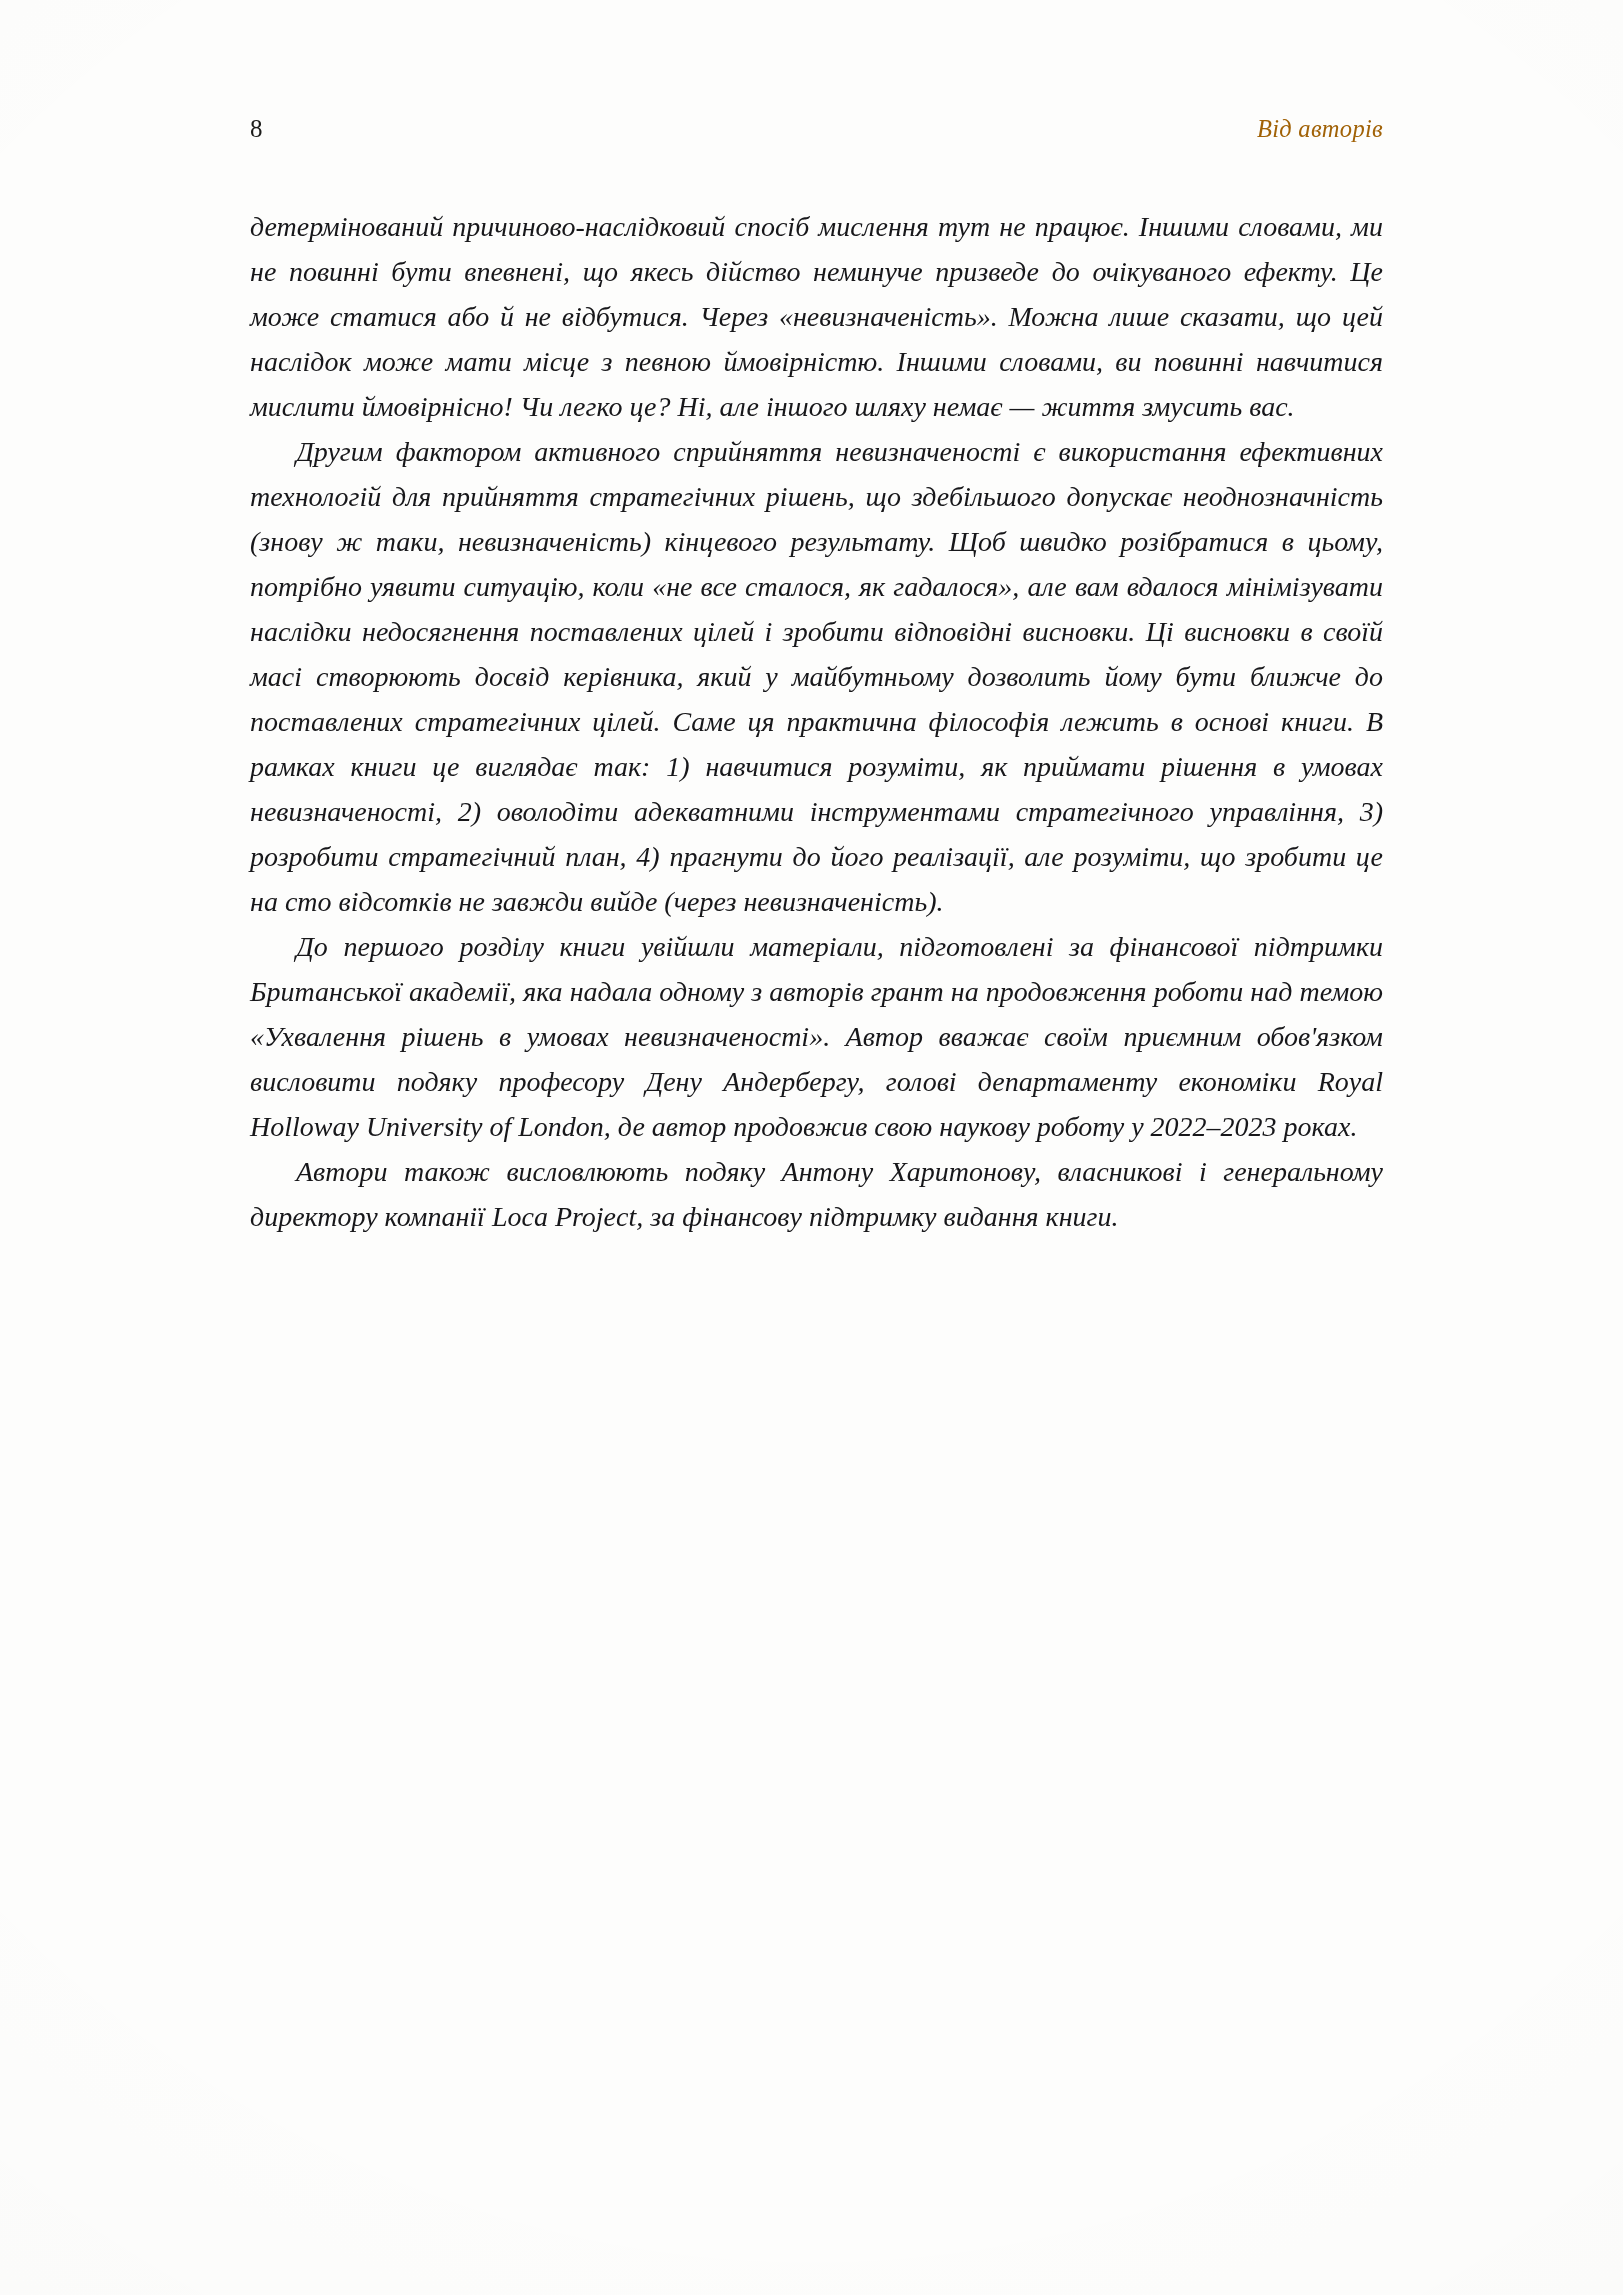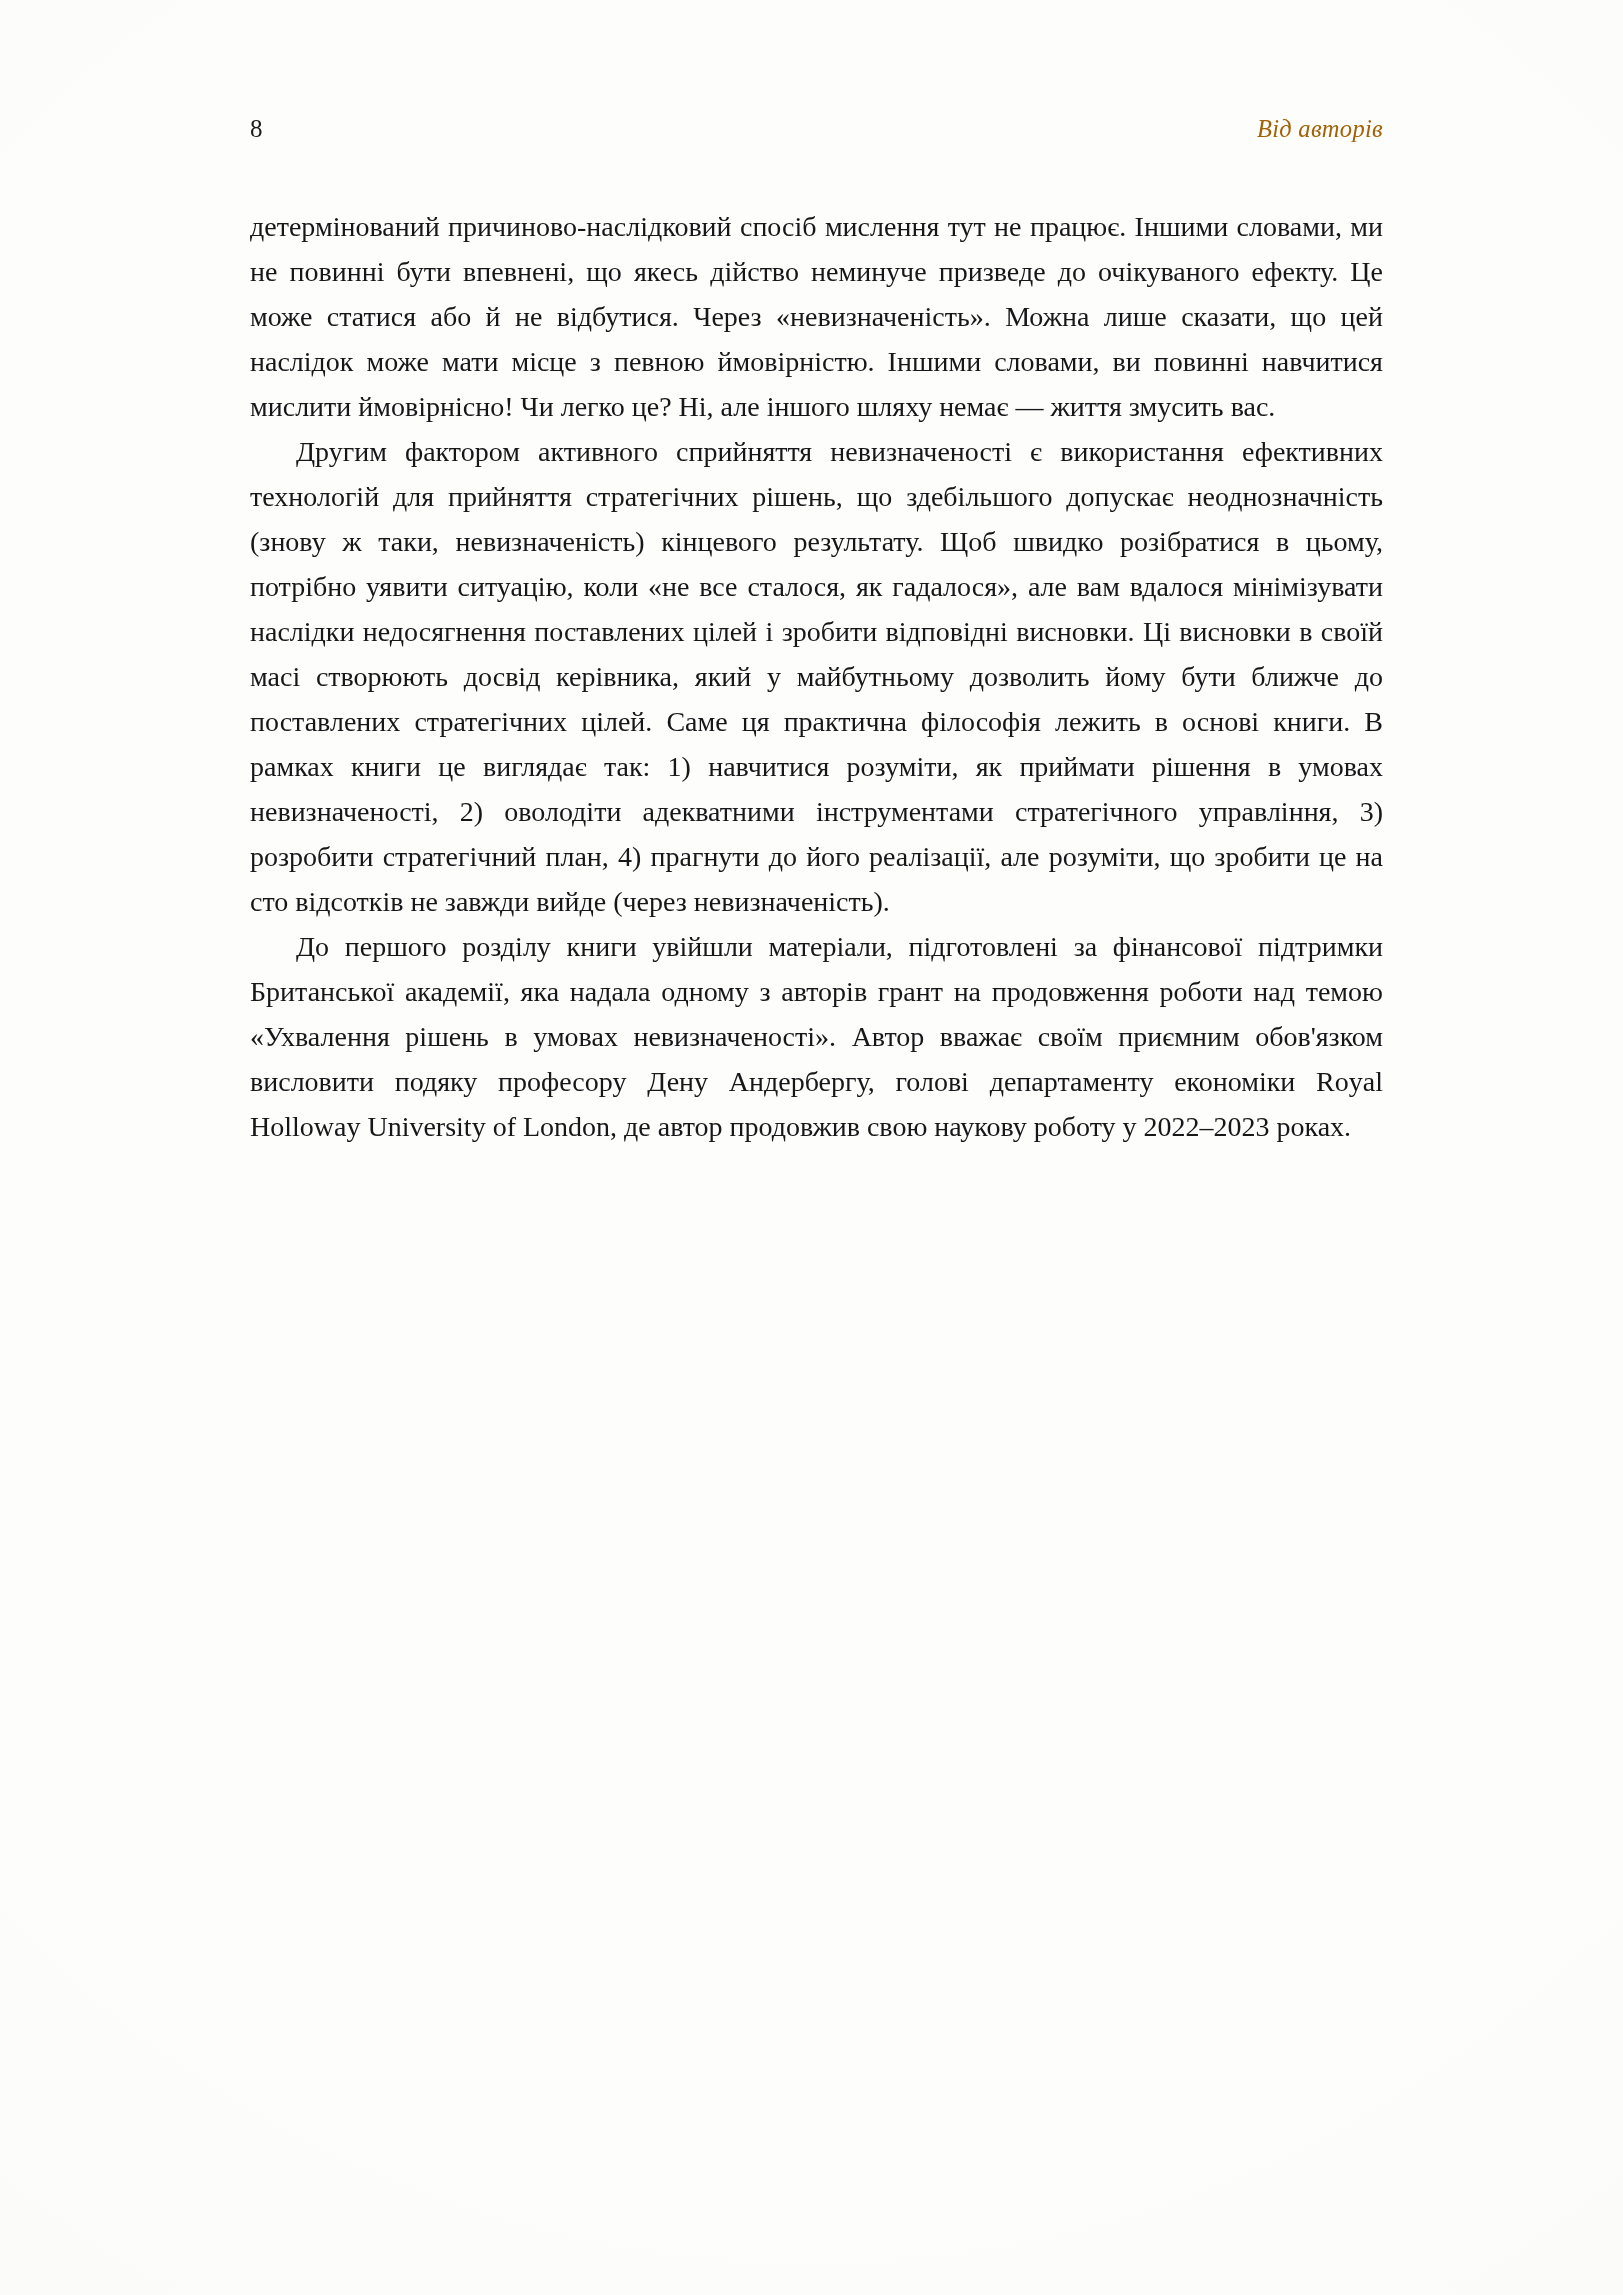--- a/index.html
+++ b/index.html
@@ -61,20 +61,21 @@
 
   
   .body-text {
     font-family: "Liberation Serif", "DejaVu Serif", serif;
     font-size: 28px;
     line-height: 45px;
     color: #17171a;
     text-align: justify;
     text-justify: inter-word;
     hyphens: manual;
+    font-style: italic;
     -webkit-hyphens: manual;
   }
 
   .body-text p {
     margin: 0;
     padding: 0;
     text-indent: 46px;
   }
 
   .body-text p.no-indent {
@@ -95,17 +96,18 @@
 
     <div class="running-head">
       <span class="folio">8</span>
       <span class="running-title">Від авторів</span>
     </div>
 
     <div class="body-text" style="color: rgb(23, 23, 26);">
       <p class="no-indent">детермінований причиново-наслідковий спосіб мислення тут не працює. Іншими словами, ми не повинні бути впевнені, що якесь дійство неминуче призведе до очікуваного ефекту. Це може статися або й не відбутися. Через «невизначеність». Можна лише сказати, що цей наслідок може мати місце з певною ймовірністю. Іншими словами, ви повинні навчитися мислити ймовірнісно! Чи легко це? Ні, але іншого шляху немає — життя змусить вас.</p>
       <p class="last-line-left">Другим фактором активного сприйняття невизначеності є використання ефективних технологій для прийняття стратегічних рішень, що здебільшого допускає неоднозначність (знову ж таки, невизначеність) кінцевого результату. Щоб швидко розібратися в цьому, потрібно уявити ситуацію, коли «не все сталося, як гадалося», але вам вдалося мінімізувати наслідки недосягнення поставлених цілей і зробити відповідні висновки. Ці висновки в своїй масі створюють досвід керівника, який у майбутньому дозволить йому бути ближче до поставлених стратегічних цілей. Саме ця практична філософія лежить в основі книги. В рамках книги це виглядає так: 1) навчитися розуміти, як приймати рішення в умовах невизначеності, 2) оволодіти адекватними інструментами стратегічного управління, 3) розробити стратегічний план, 4) прагнути до його реалізації, але розуміти, що зробити це на сто відсотків не завжди вийде (через невизначеність).</p>
       <p class="last-line-left">До першого розділу книги увійшли матеріали, підготовлені за фінансової підтримки Британської академії, яка надала одному з авторів грант на продовження роботи над темою «Ухвалення рішень в умовах невизначеності». Автор вважає своїм приємним обов'язком висловити подяку професору Дену Андербергу, голові департаменту економіки Royal Holloway University of London, де автор продовжив свою наукову роботу у 2022–2023 роках.</p>
+      <p class="last-line-left">Автори також висловлюють подяку Антону Харитонову, власникові і генеральному директору компанії Loca Project, за фінансову підтримку видання книги.</p>
     </div>
 
   </div>
 </div>
 
 
 </body></html>

